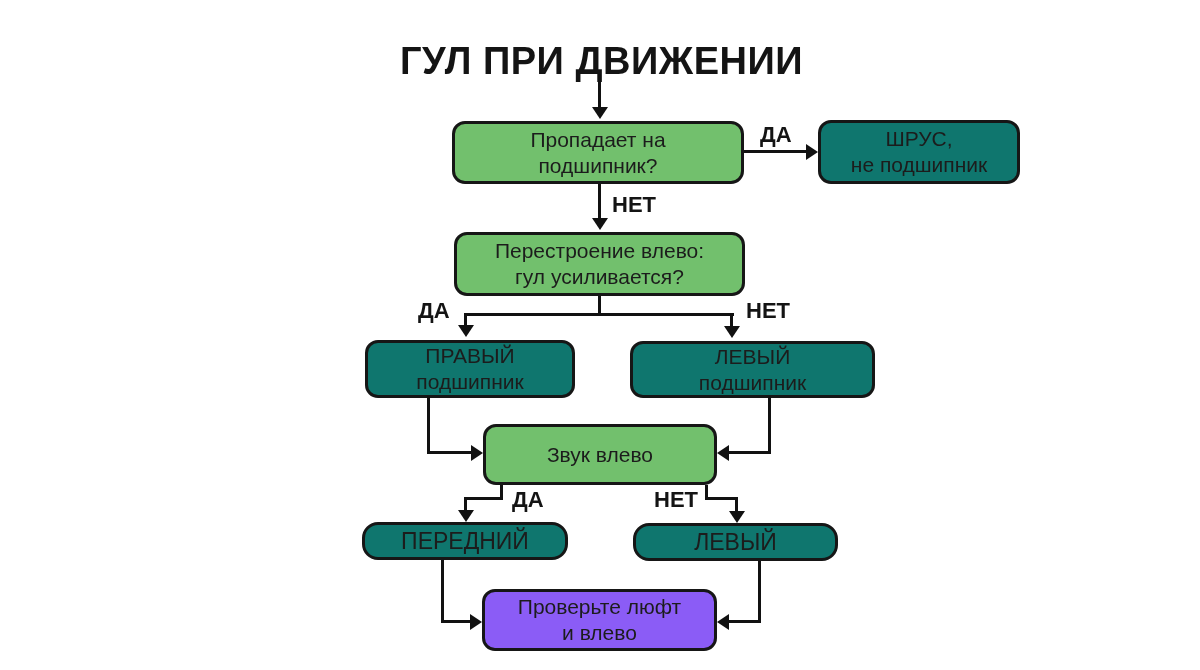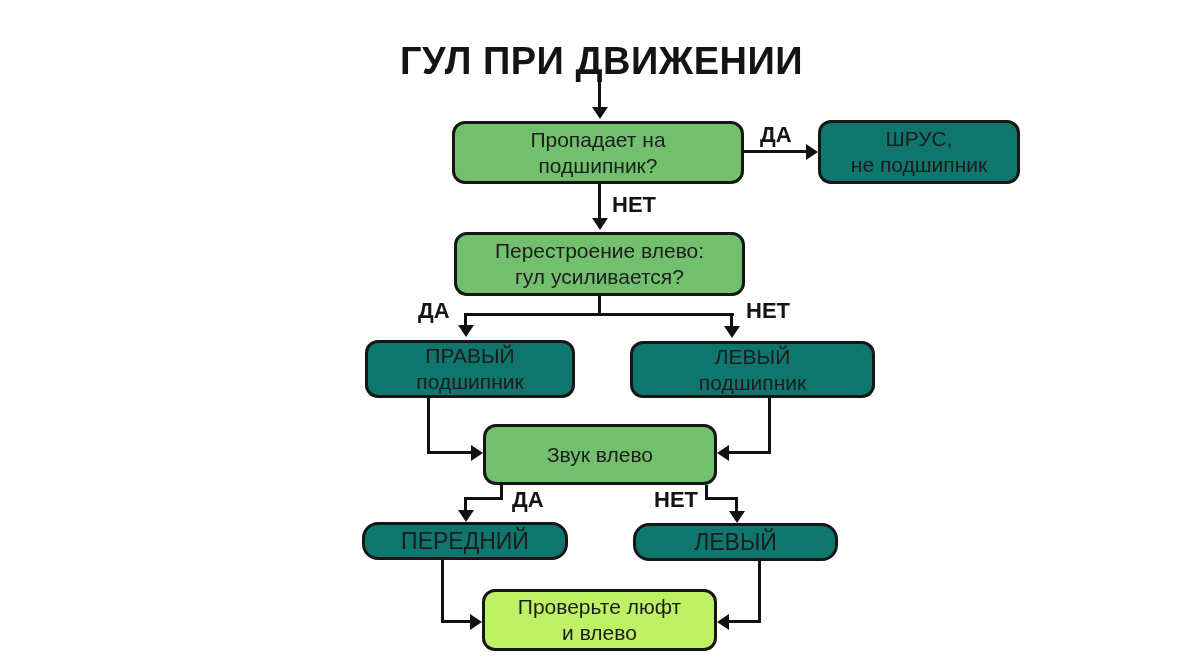--- a/index.html
+++ b/index.html
@@ -32,21 +32,21 @@
     align-items: center;
     justify-content: center;
     text-align: center;
     font-weight: 400;
     font-size: 21px;
     line-height: 26px;
     color: #1c1c1c;
   }
   .node.green  { background: #72c06d; }
   .node.yellow { background: #0f766e; }
-  .node.red    { background: #bef264; }
+  .node.red    { background: #8b5cf6; }
   .node.single { font-size: 23px; border-radius: 16px; }
   .edge {
     position: absolute;
     background: #111111;
   }
   .edge-label {
     position: absolute;
     font-size: 22px;
     font-weight: 700;
     color: #141414;

